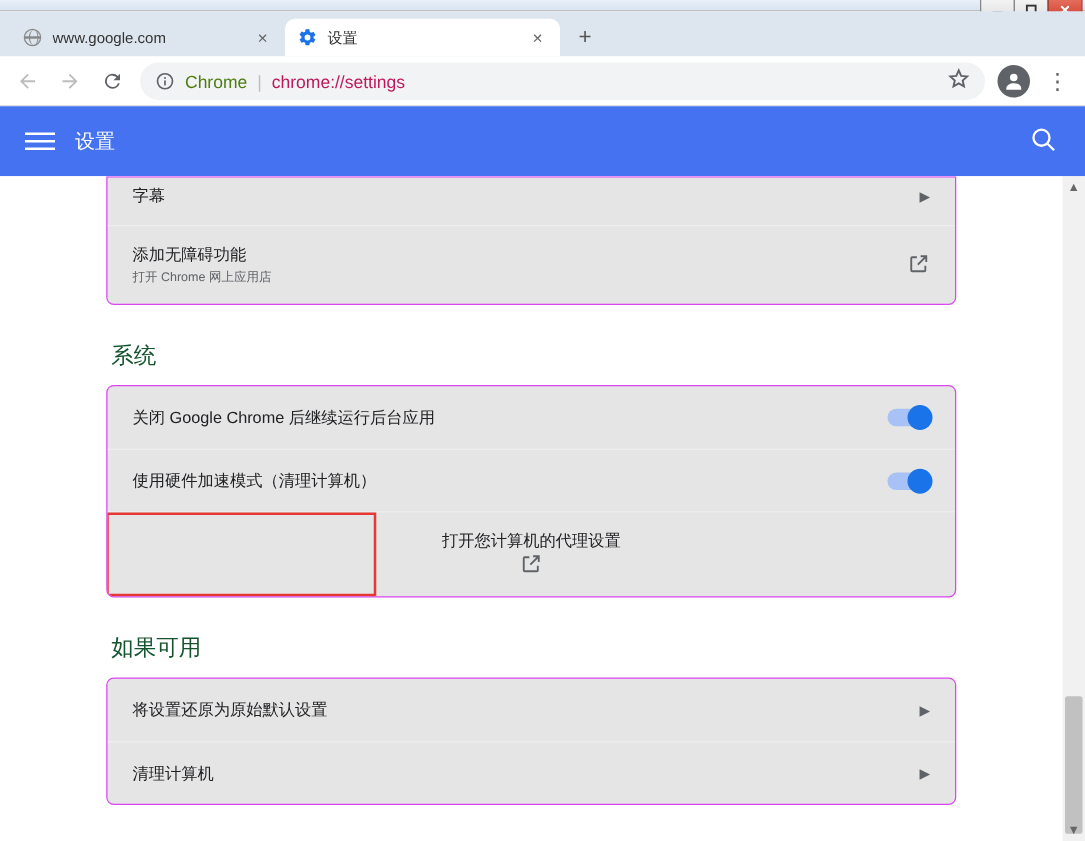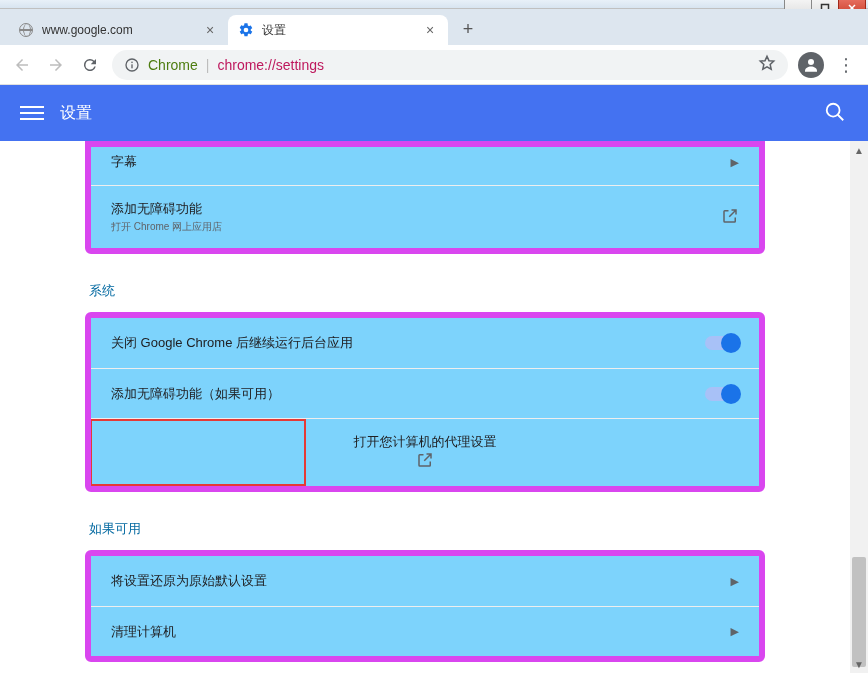--- a/index.html
+++ b/index.html
@@ -38,22 +38,22 @@
 
 .settings-bar { height: 56px; background: #4472f1; display: flex; align-items: center; padding: 0 20px; color: #fff; }
 .hamburger { width: 24px; height: 24px; display: flex; flex-direction: column; justify-content: center; gap: 4px; margin-right: 16px; }
 .hamburger span { height: 2px; background: #fff; }
 .settings-title { font-size: 16px; flex: 1; }
 .search-icon { width: 24px; height: 24px; }
 
 
 .content-wrap { position: absolute; top: 141px; bottom: 0; left: 0; right: 18px; overflow: hidden; background: #fff; }
 .content { width: 680px; margin: 0 auto; padding-top: 0; }
-.section-title { font-size: 13px; color: #0369a1; margin: 28px 0 12px 4px; }
-.card { background: #7dd3fc; border: 6px solid #d946ef; border-radius: 6px; overflow: hidden; }
+.section-title { font-size: 18px; color: #14532d; margin: 28px 0 12px 4px; }
+.card { background: #e5e5e5; border: 1px solid #d946ef; border-radius: 6px; overflow: hidden; }
 .row { display: flex; align-items: center; padding: 14px 20px; min-height: 50px; font-size: 13px; color: #202124; position: relative; }
 .row + .row { border-top: 1px solid #eee; }
 .row .label { flex: 1; }
 .row .sub { font-size: 10px; color: #5f6368; margin-top: 2px; }
 .row .arrow { color: #5f6368; font-size: 11px; }
 .row .launch svg { width: 18px; height: 18px; stroke: #5f6368; fill: none; }
 .toggle { width: 34px; height: 14px; background: #a8c1f7; border-radius: 7px; position: relative; }
 .toggle::after { content: ''; position: absolute; right: -2px; top: -3px; width: 20px; height: 20px; background: #1a73e8; border-radius: 50%; }
 .highlight-box { position: absolute; left: -8px; right: 450px; top: 4px; bottom: 4px; border: 2px solid #e53935; pointer-events: none; }
 .row.highlight { position: relative; flex-direction: column; }
@@ -192,21 +192,21 @@
       </div>
     </div>
 
     <div class="section-title">系统</div>
     <div class="card">
       <div class="row">
         <div class="label">关闭 Google Chrome 后继续运行后台应用</div>
         <div class="toggle"></div>
       </div>
       <div class="row">
-        <div class="label">添加无障碍功能（如果可用）</div>
+        <div class="label">使用硬件加速模式（清理计算机）</div>
         <div class="toggle"></div>
       </div>
       <div class="row highlight">
         <div class="highlight-box"></div>
         <div class="label">打开您计算机的代理设置</div>
         <div class="launch">
           <svg viewBox="0 0 24 24">
               <path stroke-width="2" d="M14 4h6v6M20 4l-9 9M19 14v5a1 1 0 0 1-1 1H5a1 1 0 0 1-1-1V6a1 1 0 0 1 1-1h5"></path>
             </svg>
         </div>

